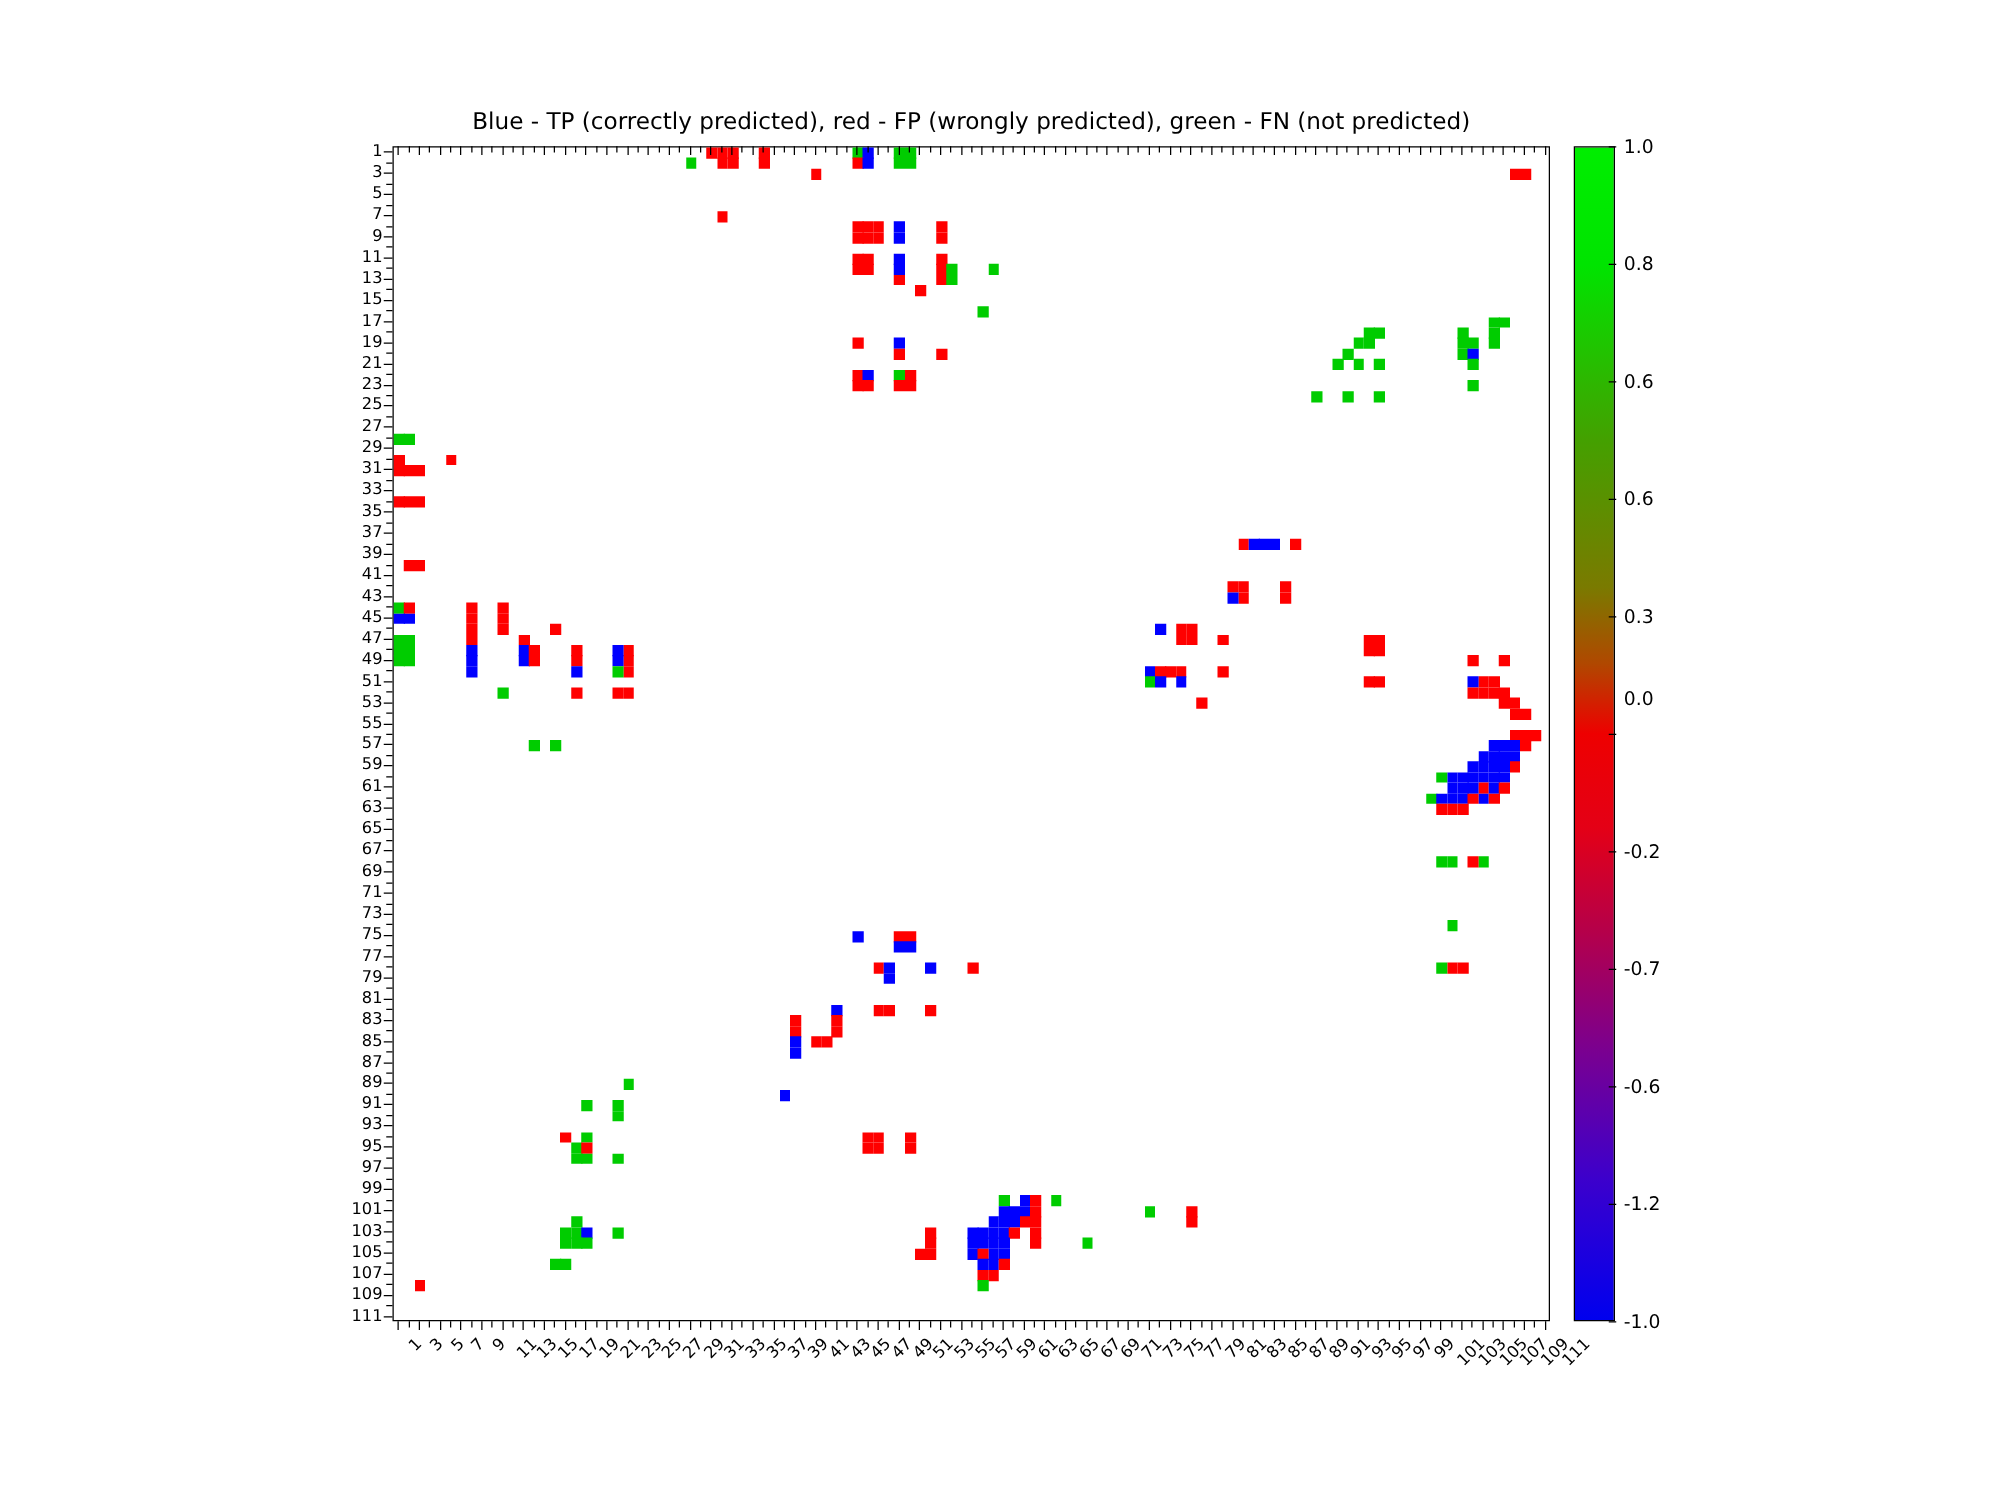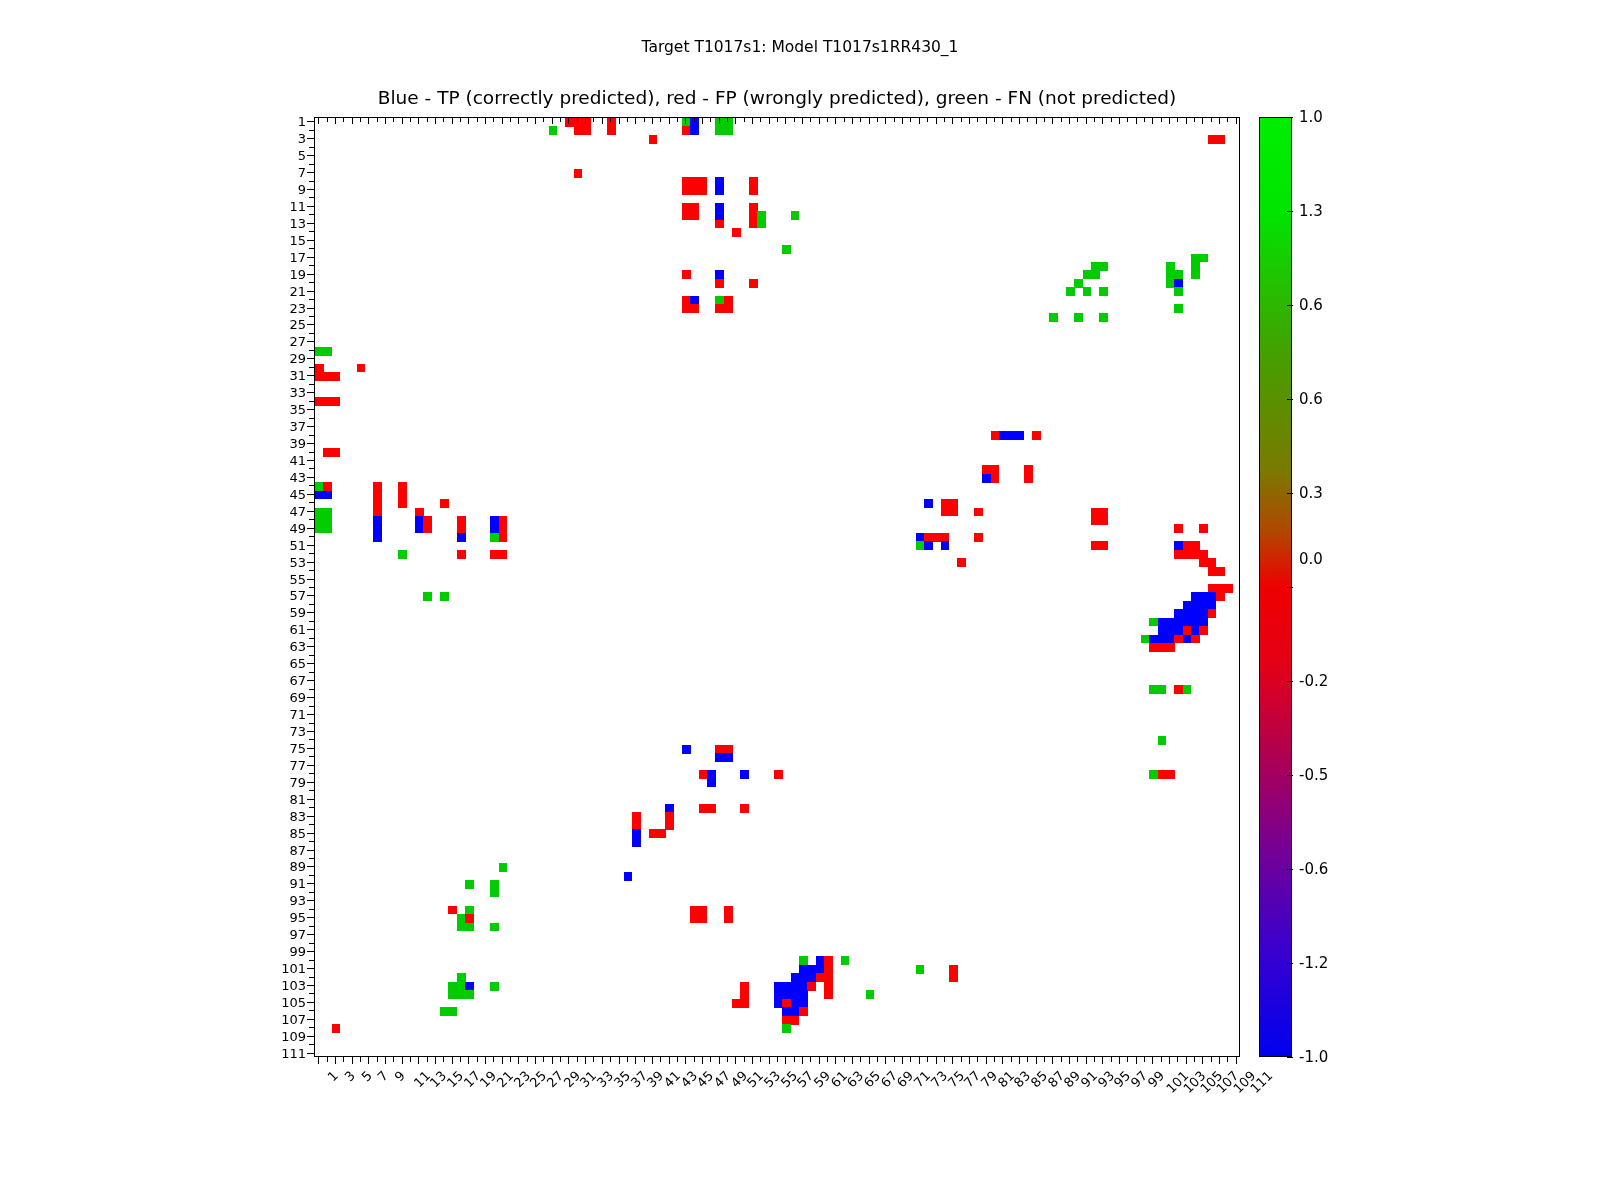--- a/index.html
+++ b/index.html
@@ -53,21 +53,20 @@
   #cbarticks{position:absolute;left:1259px;top:117px;width:90px;height:940px;}
   #cbarticks .ct{position:absolute;left:0px;width:6px;height:1px;background:#000;}
   #cbarticks .cl{position:absolute;left:40px;font-size:15px;color:#000;transform:translateY(-50%);white-space:nowrap;}
 </style>
 </head>
 <body>
 
 <div id="root">
 
   <div class="suptitle">
-    <span class="ln">Target T1017s1: Model T1017s1RR430_1</span>
   </div>
 
   <div class="axtitle">Blue - TP (correctly predicted), red - FP (wrongly predicted), green - FN (not predicted)</div>
 
   <div id="plot">
     <div id="cells">
         <i style="left:250.27px;top:0.00px;width:8.74px;height:8.87px;background:#ff0000;"></i>
         <i style="left:258.61px;top:0.00px;width:8.74px;height:8.87px;background:#ff0000;"></i>
         <i style="left:266.95px;top:0.00px;width:8.74px;height:8.87px;background:#ff0000;"></i>
         <i style="left:291.98px;top:0.00px;width:8.74px;height:8.87px;background:#ff0000;"></i>
@@ -835,33 +834,33 @@
       <div class="tickmark" style="left:1219.14px;top:117px;width:1px;height:7px;"></div>
       <div class="tickmark" style="left:1227.49px;top:117px;width:1px;height:5px;"></div>
       <div class="tickmark" style="left:1235.83px;top:117px;width:1px;height:7px;"></div>
     </div>
 
   <div id="cbar"></div>
   <div id="cbarticks">
       <div class="ct" style="left:28px;top:0.00px;"></div>
       <div class="cl" style="top:0.00px;">1.0</div>
       <div class="ct" style="left:28px;top:94.00px;"></div>
-      <div class="cl" style="top:94.00px;">1.3</div>
+      <div class="cl" style="top:94.00px;">0.8</div>
       <div class="ct" style="left:28px;top:188.00px;"></div>
       <div class="cl" style="top:188.00px;">0.6</div>
       <div class="ct" style="left:28px;top:282.00px;"></div>
       <div class="cl" style="top:282.00px;">0.6</div>
       <div class="ct" style="left:28px;top:376.00px;"></div>
       <div class="cl" style="top:376.00px;">0.3</div>
       <div class="ct" style="left:28px;top:470.00px;"></div>
       <div class="cl" style="top:442px;">0.0</div>
       <div class="ct" style="left:28px;top:564.00px;"></div>
       <div class="cl" style="top:564.00px;">-0.2</div>
       <div class="ct" style="left:28px;top:658.00px;"></div>
-      <div class="cl" style="top:658.00px;">-0.5</div>
+      <div class="cl" style="top:658.00px;">-0.7</div>
       <div class="ct" style="left:28px;top:752.00px;"></div>
       <div class="cl" style="top:752.00px;">-0.6</div>
       <div class="ct" style="left:28px;top:846.00px;"></div>
       <div class="cl" style="top:846.00px;">-1.2</div>
       <div class="ct" style="left:28px;top:940.00px;"></div>
       <div class="cl" style="top:940.00px;">-1.0</div>
     </div>
 
 </div>
 

